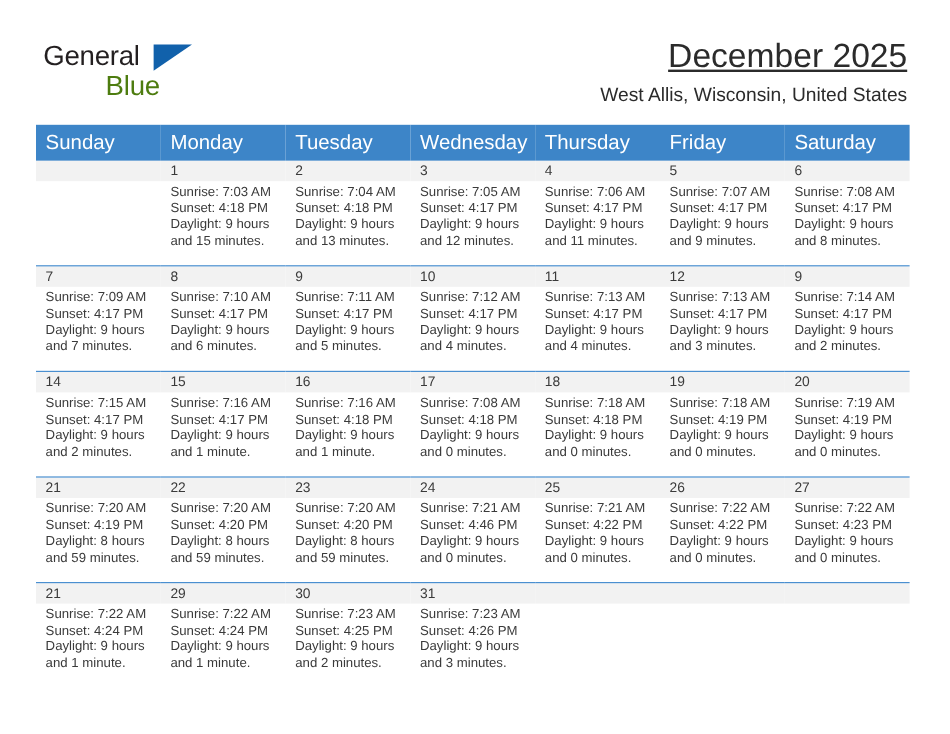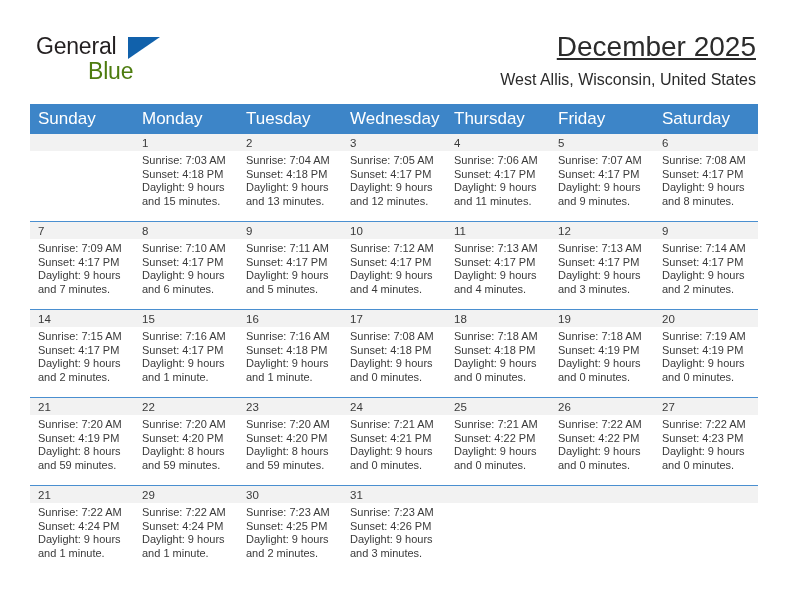--- a/index.html
+++ b/index.html
@@ -447,21 +447,21 @@
               <div>Daylight: 8 hours</div>
               <div>and 59 minutes.</div>
             </div>
           </div>
         </td>
         <td>
           <div class="cell">
             <div class="cell-date">24</div>
             <div class="cell-body">
               <div>Sunrise: 7:21 AM</div>
-              <div>Sunset: 4:21 PM</div>
+              <div>Sunset: 4:46 PM</div>
               <div>Daylight: 9 hours</div>
               <div>and 0 minutes.</div>
             </div>
           </div>
         </td>
         <td>
           <div class="cell">
             <div class="cell-date">25</div>
             <div class="cell-body">
               <div>Sunrise: 7:21 AM</div>

